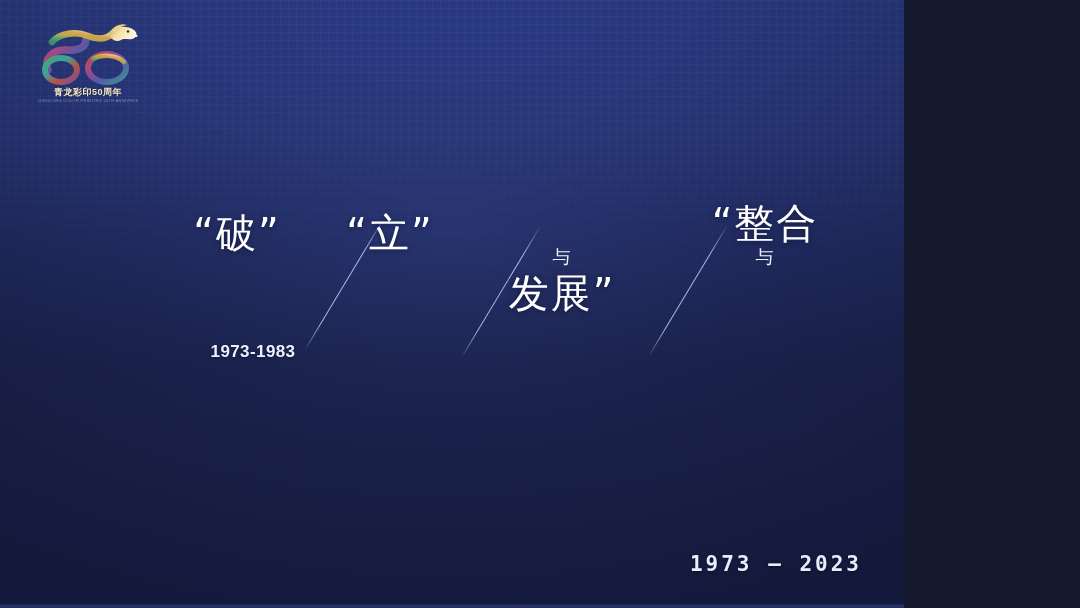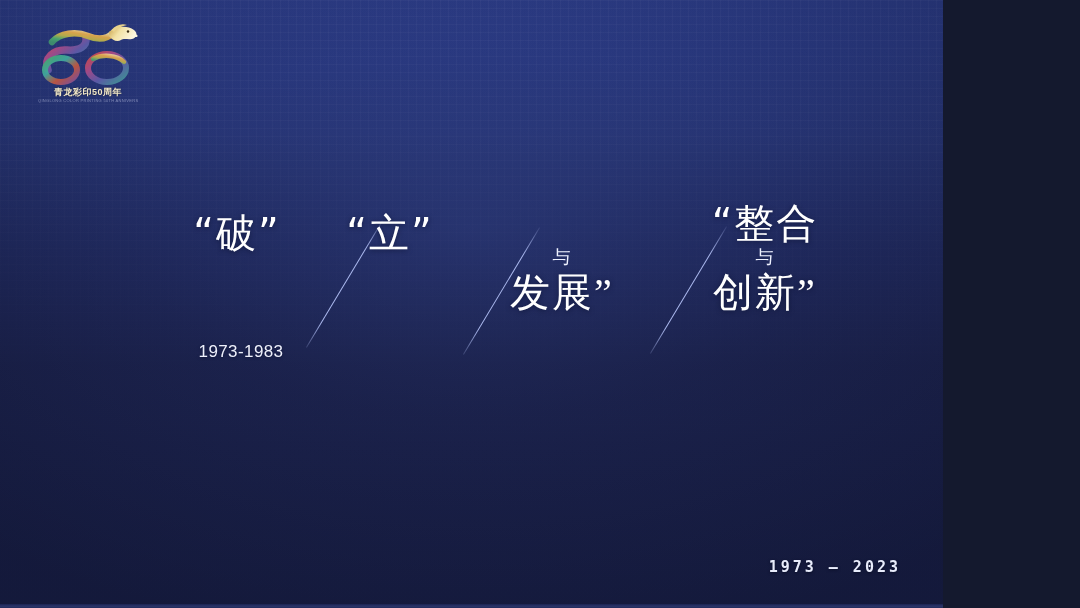--- a/index.html
+++ b/index.html
@@ -16,21 +16,20 @@
     background:
       linear-gradient(178deg,
         #2c3c86 0%,
         #2a3a82 12%,
         #283777 28%,
         #253270 44%,
         #222c63 62%,
         #1f2857 78%,
         #1c2450 90%,
         #1b2350 100%);
-    padding-left: 39px;
   }
   
   .grid-texture {
     position: absolute;
     inset: 0;
     background-image:
       linear-gradient(rgba(255,255,255,0.030) 1px, transparent 1px),
       linear-gradient(90deg, rgba(255,255,255,0.030) 1px, transparent 1px);
     background-size: 8px 8px, 8px 8px;
     pointer-events: none;
@@ -135,30 +134,30 @@
     top: 62px;
     left: 0;
     width: 100%;
     text-align: center;
     color: #eef1ff;
     font-family: "DejaVu Sans", "Liberation Sans", sans-serif;
     font-size: 18px;
     line-height: 20px;
     letter-spacing: 1px;
   }
-  .phase-line-2 { position: absolute; top: 82px; left: 0; width: 100%; font-family: Liberation Serif, serif; }
+  .phase-line-2 { position: absolute; top: 82px; left: 0; width: 100%; }
   .phase-years {
     position: absolute;
     top: 157px;
-    left: 4px;
+    left: 16px;
     width: 100%;
     text-align: center;
     color: #eef0fb;
     font-size: 17px;
-    font-weight: normal;
+    font-weight: bold;
     letter-spacing: 0.4px;
     white-space: nowrap;
     text-shadow: 0 1px 3px rgba(8,12,40,0.5);
   }
 
   .divider {
     position: absolute;
     width: 1px;
     height: 148px;
     background: linear-gradient(180deg,
@@ -170,21 +169,21 @@
     transform: rotate(31deg);
   }
 
   
   .footer-years {
     position: absolute;
     right: 42px;
     bottom: 32px;
     color: #e8ecfb;
     font-family: "DejaVu Sans Mono", "Liberation Mono", monospace;
-    font-size: 15px;
+    font-size: 21px;
     font-weight: bold;
     letter-spacing: 3px;
     white-space: nowrap;
     text-shadow: 0 1px 3px rgba(6,10,32,0.7);
   }
 </style>
 </head>
 <body>
 
 <div class="slide">
@@ -258,21 +257,20 @@
     <div class="phase" style="left:477px; width:170px;">
       <div class="phase-conj">与</div>
       <div class="phase-title phase-line-2">发展”</div>
     </div>
 
     <div class="divider" style="left:688px; top:31px;"></div>
 
     <div class="phase" style="left:675px; width:180px;">
       <div class="phase-title phase-line-1">“整合</div>
       <div class="phase-conj">与</div>
-      <div class="phase-title phase-line-2">创新”</div>
     </div>
 
   </div>
 
   <div class="footer-years">1973 — 2023</div>
 
   <div class="bottom-band"></div>
 </div>
 
 </body></html>

